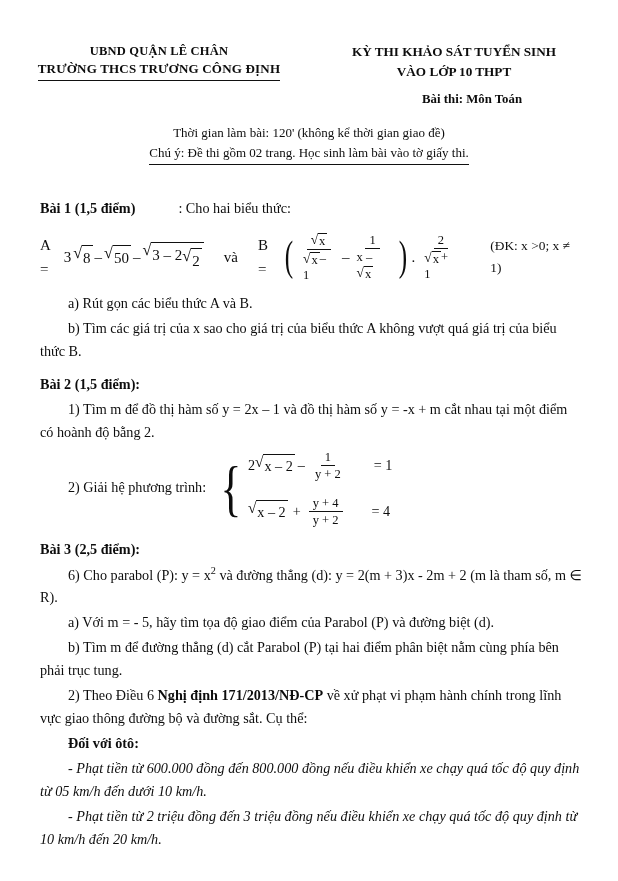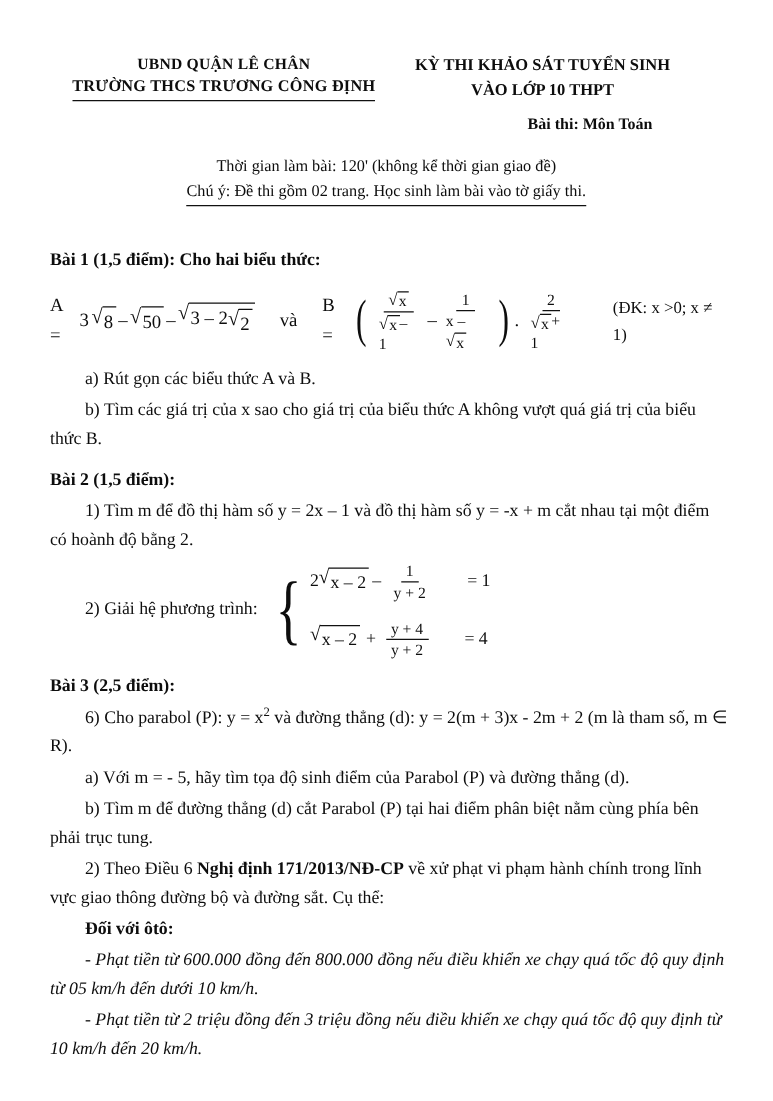--- a/index.html
+++ b/index.html
@@ -18,21 +18,21 @@
   .page {
     position: relative;
     width: 618px;
     height: 881px;
     padding: 0;
   }
 
   
   .header {
     display: flex;
-    justify-content: center;
+    justify-content: space-between;
     align-items: flex-start;
     padding: 42px 34px 0 34px;
   }
   .header-left {
     text-align: center;
     width: 250px;
     font-weight: bold;
     font-size: 12.5px;
     line-height: 1.45;
   }
@@ -83,21 +83,22 @@
   .content {
     padding: 22px 34px 0 40px;
     font-size: 14.2px;
     line-height: 1.62;
   }
   .q-title {
     font-weight: bold;
     margin-top: 10px;
   }
   .q-title .normal {
-    font-weight: bold;
+    font-weight: normal;
+    padding-left: 43px;
   }
   .para {
     text-indent: 28px;
     margin-top: 2px;
   }
   .ital {
     font-style: italic;
   }
   .bold {
     font-weight: bold;
@@ -334,21 +335,21 @@
         </span>
       </div>
     </div>
 
     <div class="q-title">Bài 3 (2,5 điểm):</div>
 
     <div class="para">
       <span>6) Cho parabol (P): y = x</span><span class="sup">2</span><span> và đường thẳng (d): y = 2(m + 3)x - 2m + 2 (m là tham số, m ∈ R).</span>
     </div>
 
-    <div class="para">a) Với m = - 5, hãy tìm tọa độ sinh điểm của Parabol (P) và đường thẳng (d).</div>
+    <div class="para">a) Với m = - 5, hãy tìm tọa độ giao điểm của Parabol (P) và đường biệt (d).</div>
     <div class="para">b) Tìm m để đường thẳng (d) cắt Parabol (P) tại hai điểm phân biệt nằm cùng phía bên phải trục tung.</div>
 
     <div class="para">
       <span>2) Theo Điều 6 </span><span class="bold">Nghị định 171/2013/NĐ-CP</span><span> về xử phạt vi phạm hành chính trong lĩnh vực giao thông đường bộ và đường sắt. Cụ thể:</span>
     </div>
 
     <div class="para bold">Đối với ôtô:</div>
     <div class="para ital">- Phạt tiền từ 600.000 đồng đến 800.000 đồng nếu điều khiển xe chạy quá tốc độ quy định từ 05 km/h đến dưới 10 km/h.</div>
     <div class="para ital">- Phạt tiền từ 2 triệu đồng đến 3 triệu đồng nếu điều khiển xe chạy quá tốc độ quy định từ 10 km/h đến 20 km/h.</div>
 

